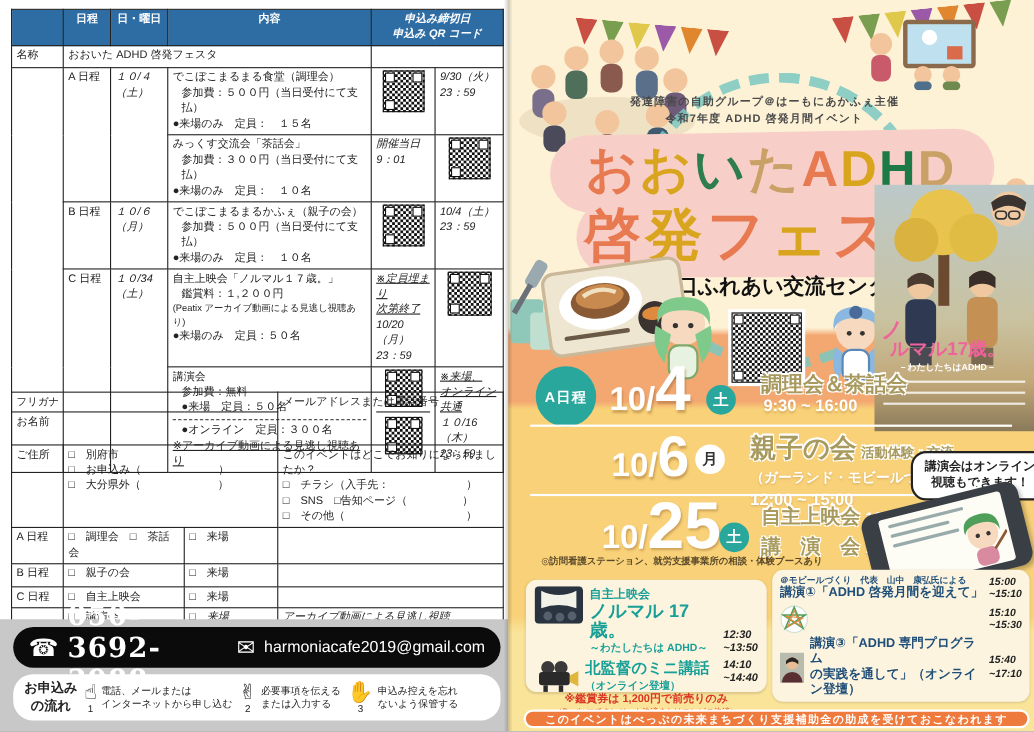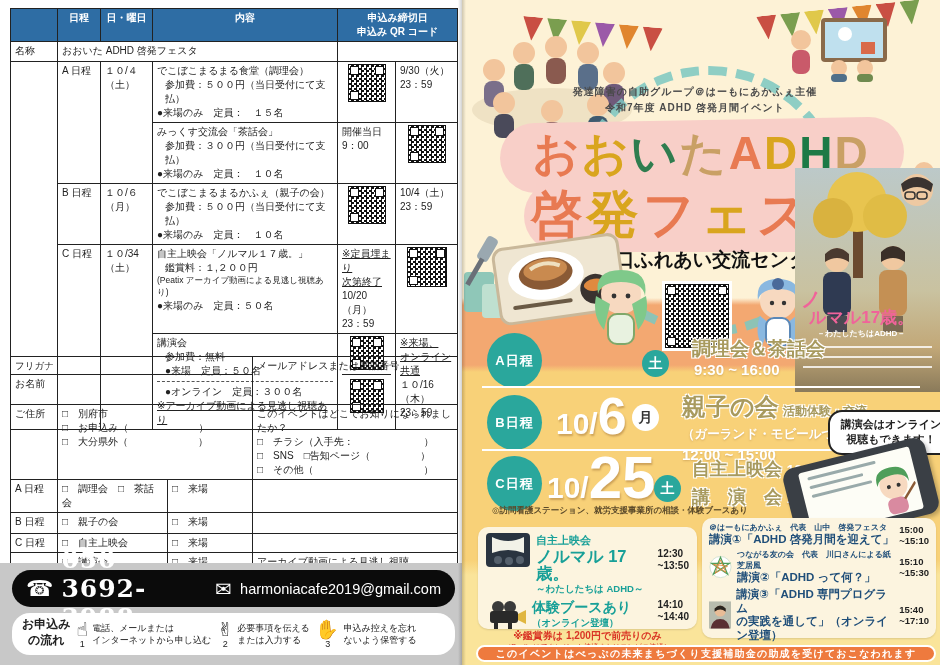--- a/index.html
+++ b/index.html
@@ -1,19 +1,19 @@
 <!DOCTYPE html>
 <html><head>
 <meta charset="utf-8">
 <style>
   html,body{margin:0;padding:0;background:#888;}
   #app{position:relative;width:940px;height:665px;background:#fff;overflow:hidden;
        font-family:"Liberation Sans","DejaVu Sans",sans-serif;color:#222;}
   .abs{position:absolute;}
-  .pl{white-space:pre-line;}
+  .pl{white-space:pre-line;font-style:italic;}
 
   
   #left{position:absolute;left:0;top:0;width:462px;height:576px;background:#fff;}
   table.tb{border-collapse:collapse;table-layout:fixed;}
   table.tb td{border:1px solid #222;vertical-align:top;padding:2px 4px;font-size:10px;line-height:1.4;}
   td.hd{background:#2e6da4;color:#fff;text-align:center;vertical-align:middle;font-size:10.5px;font-weight:bold;}
   td.lbl{vertical-align:middle;font-size:10.5px;}
   td.daycol{font-size:10.5px;}
   td.qrcell{text-align:center;vertical-align:middle;}
   .qr{position:relative;display:inline-block;border:1.5px solid #111;
@@ -29,21 +29,21 @@
   
   .grayband{left:0;top:563px;width:462px;height:102px;background:#c8c8c8;}
   .blackpill{left:12px;top:570px;width:443px;height:37px;background:#0b0b0b;border-radius:20px;
              display:flex;align-items:center;gap:8px;padding:0 14px;box-sizing:border-box;}
   .phone-ic{color:#fff;font-size:22px;line-height:1;}
   .phone-no{color:#fff;font-family:"DejaVu Serif","Liberation Serif",serif;font-weight:bold;font-size:25px;letter-spacing:1px;}
   .mail-ic{color:#fff;font-size:20px;line-height:1;margin-left:4px;}
   .mail-ad{color:#fff;font-size:14.5px;}
   .whitepill{left:12px;top:613px;width:443px;height:42px;background:#fff;border-radius:18px;
              display:flex;align-items:center;gap:6px;padding:0 10px;box-sizing:border-box;}
-  .flow-title{font-size:12px;font-weight:bold;text-align:center;line-height:1.3;white-space:pre-line;font-family:Liberation Mono, monospace;}
+  .flow-title{font-size:12px;font-weight:bold;text-align:center;line-height:1.3;white-space:pre-line;}
   .step{display:flex;align-items:center;gap:4px;}
   .hand{display:flex;flex-direction:column;align-items:center;line-height:1;}
   .hand .g{font-size:19px;} .hand .n{font-size:9px;margin-top:1px;}
   .step-tx{font-size:9px;line-height:1.35;white-space:pre-line;}
 
   
   #right{position:absolute;left:462px;top:0;width:478px;height:665px;overflow:hidden;
      background:linear-gradient(180deg,#fdf2d6 0,#fdf2d6 298px,#f3a871 305px,#f3a871 365px,
                 #f8d178 372px,#f8d178 560px,#fae49a 575px,#fae49a 665px);}
   .fold{position:absolute;left:458px;top:0;width:8px;height:665px;
@@ -145,21 +145,21 @@
         <td class="pl">9/30（火）
 23：59</td>
       </tr>
       <tr style="height:44px">
         <td>
           <div>みっくす交流会「茶話会」</div>
           <div style="padding-left:8px">参加費：３００円（当日受付にて支払）</div>
           <div>●来場のみ　定員：　１０名</div>
         </td>
         <td class="pl">開催当日
-9：00</td>
+9：01</td>
         <td class="qrcell"><span class="qr" style="width:36px;height:36px"><i></i></span></td>
       </tr>
       <tr style="height:42px">
         <td class="lbl">B 日程</td>
         <td class="daycol pl">１０/６
 （月）</td>
         <td>
           <div>でこぼこまるまるかふぇ（親子の会）</div>
           <div style="padding-left:8px">参加費：５００円（当日受付にて支払）</div>
           <div>●来場のみ　定員：　１０名</div>
@@ -457,39 +457,40 @@
       </svg>
       <span class="mp-catch">ノ</span>
       <span class="mp-title">ルマル17歳。</span>
       <span class="mp-sub">－わたしたちはADHD－</span>
       <span class="mp-cred" style="top:178px"></span>
       <span class="mp-cred" style="top:188px"></span>
       <span class="mp-cred" style="top:198px"></span>
     </div>
 
     <div class="abs badge" style="left:25px;top:333px">A日程</div>
+    <div class="abs date" style="left:92px;top:325px">
+      <span class="dpre">10/</span><span class="dbig">4</span>
+    </div>
     <div class="abs dow t" style="left:180px;top:350px">土</div>
     <div class="abs kh" style="left:230px;top:336px;font-size:19px">調理会＆茶話会</div>
     <div class="abs wt" style="left:232px;top:361px;font-size:15px">9:30 ~ 16:00</div>
     <div class="abs sdiv" style="left:20px;top:386px;width:438px"></div>
 
-    <div class="abs badge" style="left:25px;top:395px">B日程</div>
     <div class="abs date" style="left:94px;top:390px">
       <span class="dpre">10/</span><span class="dbig" style="font-size:52px">6</span>
     </div>
     <div class="abs dow w" style="left:170px;top:404px">月</div>
     <div class="abs" style="left:220px;top:391px">
       <div><span class="kh" style="font-size:24px">親子の会</span>
            <span class="kh" style="font-size:12px">活動体験・交流</span></div>
       <div class="wt" style="font-size:12.5px;margin-top:3px">（ガーランド・モビールづくり）</div>
       <div class="wt" style="font-size:15px;margin-top:3px">12:00 ~ 15:00</div>
     </div>
     <div class="abs sdiv" style="left:20px;top:449px;width:438px"></div>
 
-    <div class="abs badge" style="left:25px;top:456px">C日程</div>
     <div class="abs date" style="left:85px;top:448px">
       <span class="dpre">10/</span><span class="dbig" style="font-size:60px">25</span>
     </div>
     <div class="abs dow t" style="left:192px;top:475px">土</div>
     <div class="abs" style="left:230px;top:457px">
       <div><span class="kh" style="font-size:18px">自主上映会</span>
            <span class="wt" style="font-size:14px">12:30 ~ 14:40</span></div>
       <div style="margin-top:4px"><span class="kh" style="font-size:18px">講　演　会</span>
            <span class="wt" style="font-size:14px">15:00 ~ 17:20</span></div>
     </div>
@@ -517,21 +518,21 @@
       <div class="b1row">
         <svg width="44" height="34" viewBox="0 0 44 34">
           <rect x="0" y="0" width="44" height="34" rx="4" fill="#2a3440"></rect>
           <path d="M6 4 q16 8 32 0 l0 16 q-16 -6 -32 0z" fill="#f2f2e8"></path>
           <circle cx="12" cy="27" r="4" fill="#55606c"></circle>
             <circle cx="23" cy="28" r="4" fill="#55606c"></circle>
             <circle cx="34" cy="27" r="4" fill="#55606c"></circle>
         </svg>
         <div style="flex:1">
           <div class="teal b1label">自主上映会</div>
-          <div style="display:flex;align-items:flex-start">
+          <div style="display:flex;align-items:flex-end">
             <div>
               <div class="teal b1title">ノルマル 17歳。</div>
               <div class="teal b1sub">～わたしたちは ADHD～</div>
             </div>
             <div class="b1time pl" style="margin-left:auto">12:30
 ~13:50</div>
           </div>
         </div>
       </div>
       <div class="b1row" style="margin-top:3px">
@@ -539,51 +540,47 @@
           <circle cx="12" cy="8" r="6" fill="#3a3a3a"></circle>
             <circle cx="24" cy="8" r="6" fill="#3a3a3a"></circle>
           <rect x="4" y="12" width="28" height="12" rx="3" fill="#2a2a2a"></rect>
           <path d="M32 15 l8 -4 l0 14 l-8 -4z" fill="#e0b63f"></path>
           <rect x="8" y="24" width="4" height="6" fill="#2a2a2a"></rect>
             <rect x="22" y="24" width="4" height="6" fill="#2a2a2a"></rect>
         </svg>
         <div style="flex:1">
           <div style="display:flex">
             <div>
-              <div class="teal" style="font-size:14px;font-weight:800">体験ブースあり</div>
+              <div class="teal" style="font-size:14px;font-weight:800">北監督のミニ講話</div>
               <div class="teal b1sub">（オンライン登壇）</div>
             </div>
             <div class="b1time pl" style="margin-left:auto">14:10
 ~14:40</div>
           </div>
         </div>
       </div>
       <div class="price">※鑑賞券は 1,200円で前売りのみ</div>
       <div class="price-sub">（Peatix にてクレジット決済またはコンビニ決済）</div>
     </div>
 
     <div class="abs cbox box2">
       <div class="lbrow">
         <div>
-          <div class="lborg">＠はーもにあかふぇ　代表　山中　啓発フェスタ</div>
+          <div class="lborg">＠モビールづくり　代表　山中　康弘氏による</div>
           <div class="lbttl">講演①「ADHD 啓発月間を迎えて」</div>
         </div>
         <div class="lbtime pl">15:00
 ~15:10</div>
       </div>
       <div class="lbrow">
         <svg width="26" height="26" viewBox="0 0 26 26">
           <circle cx="13" cy="13" r="12" fill="#fff" stroke="#cfe0d0"></circle>
           <polygon points="13,2 21,21 3,9 23,9 5,21" fill="none" stroke="#4f9e5a" stroke-width="1.4"></polygon>
           <polygon points="13,5 19,19 5,10 21,12 7,20" fill="none" stroke="#e08a3f" stroke-width="1"></polygon>
         </svg>
-        <div>
-          <div class="lborg">つながる友の会　代表　川口さんによる紙芝居風</div>
-          <div class="lbttl">講演②「ADHD って何？」</div>
-        </div>
         <div class="lbtime pl">15:10
 ~15:30</div>
       </div>
       <div class="lbrow">
         <svg width="28" height="34" viewBox="0 0 28 34">
           <rect x="0" y="0" width="28" height="34" fill="#b8bcae"></rect>
           <circle cx="14" cy="12" r="7" fill="#e8bc96"></circle>
             <path d="M7 9 q7 -8 14 0 l0 4 q-7 -6 -14 0z" fill="#2a2520"></path>
           <path d="M2 34 q2 -12 12 -12 q10 0 12 12z" fill="#5a2f32"></path>
         </svg>

